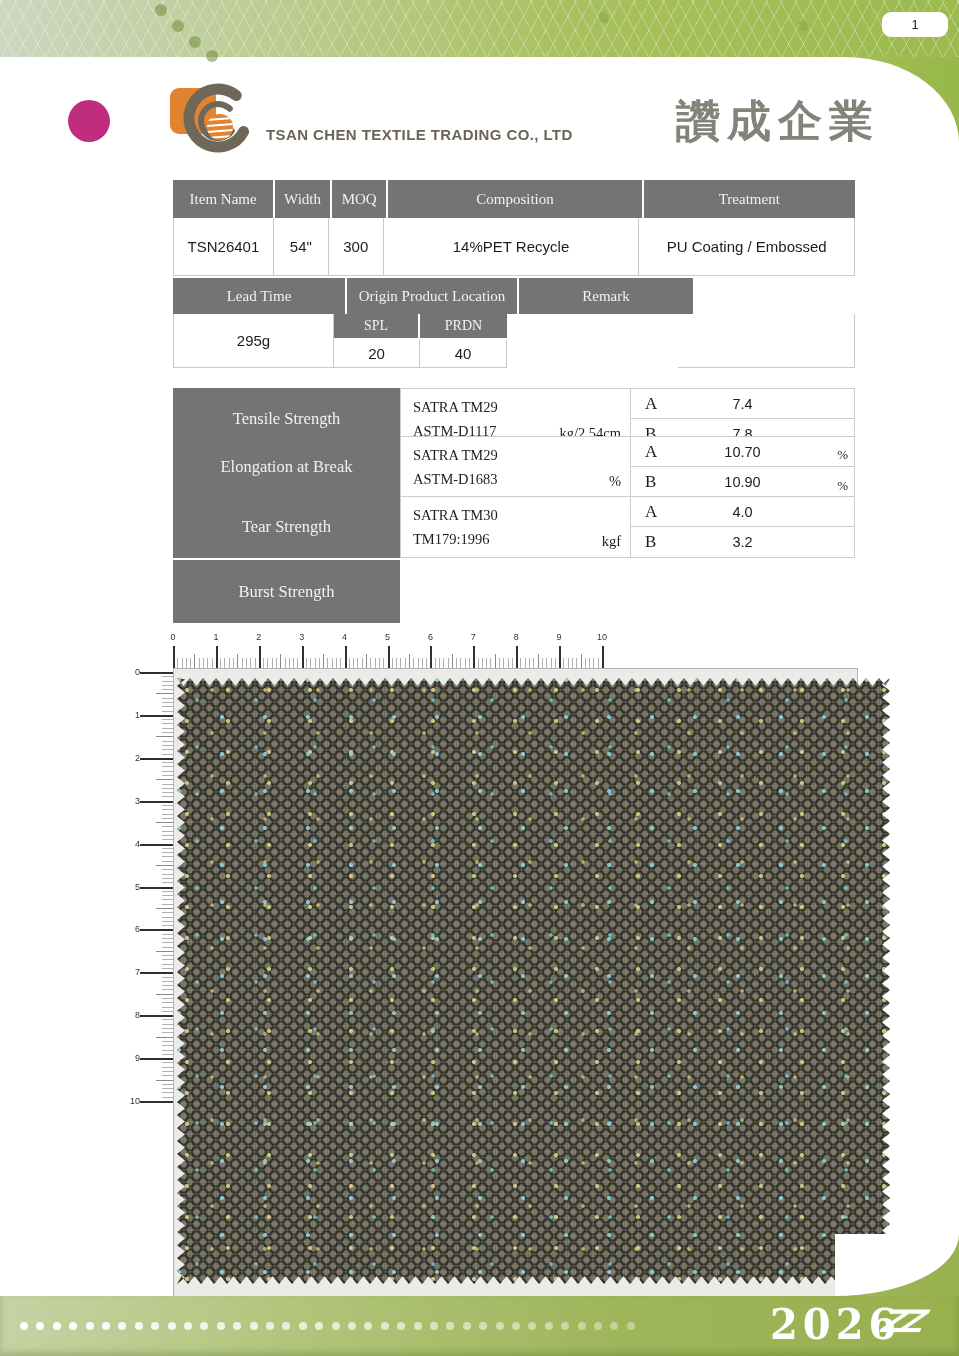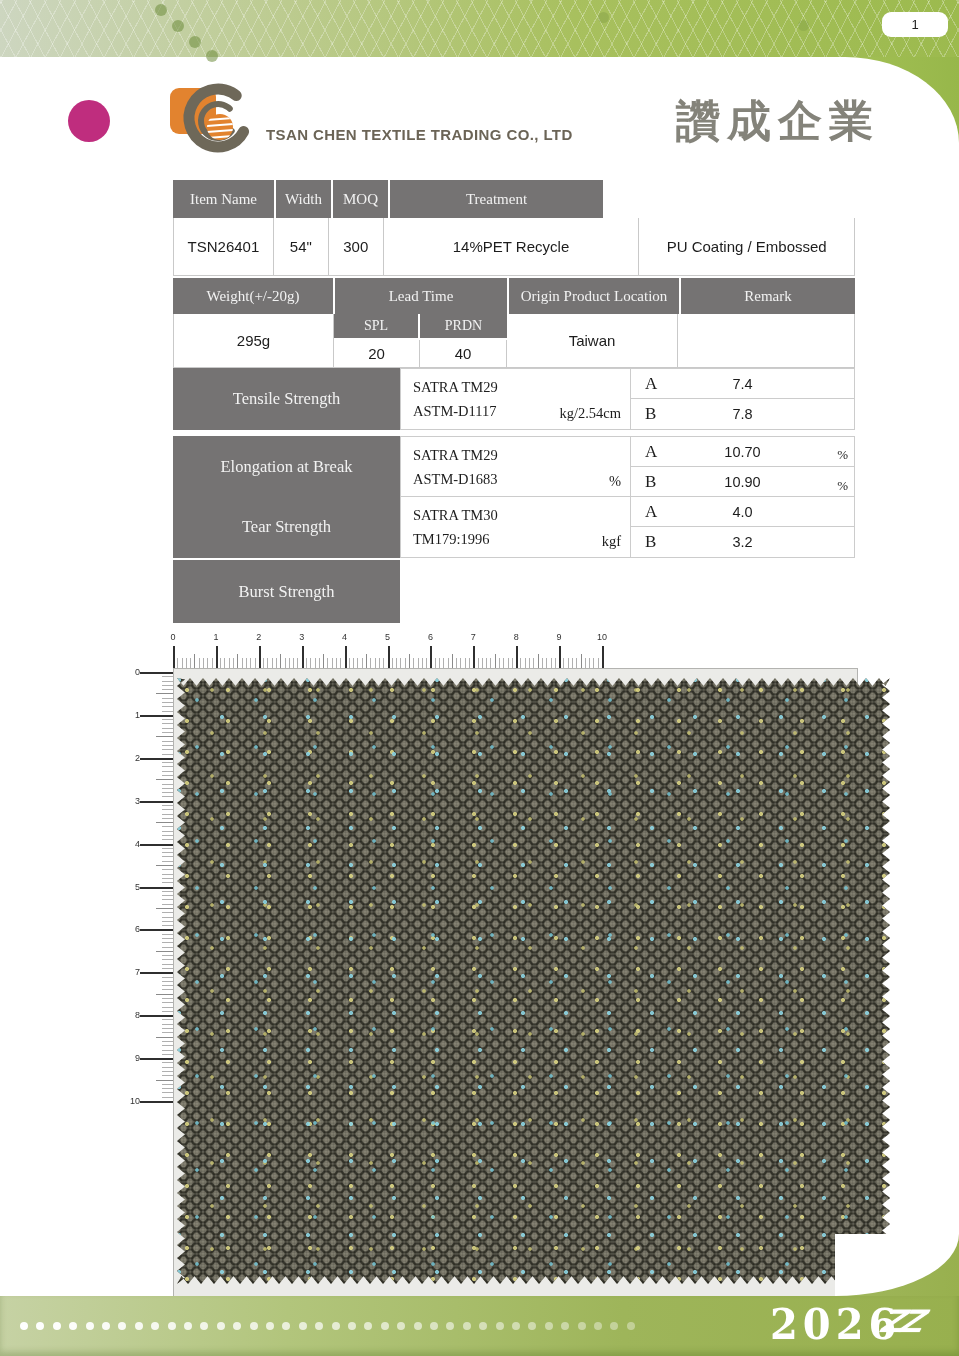--- a/index.html
+++ b/index.html
@@ -201,47 +201,46 @@
       </g>
     </svg>
   </div>
   <div class="brand-sub">TSAN CHEN TEXTILE TRADING CO., LTD</div>
   <div class="brand-cjk">讚成企業</div>
 
   <div class="spec-header">
     <div class="hcell w-item">Item Name</div>
     <div class="hcell w-width">Width</div>
     <div class="hcell w-moq">MOQ</div>
+    <div class="hcell w-comp">Composition</div>
     <div class="hcell w-treat">Treatment</div>
   </div>
   <div class="spec-row">
     <div class="dcell w-item">TSN26401</div>
     <div class="dcell w-width">54"</div>
     <div class="dcell w-moq">300</div>
     <div class="dcell w-comp">14%PET Recycle</div>
     <div class="dcell w-treat">PU Coating / Embossed</div>
   </div>
 
   <div class="detail-header">
-    <div class="hcell dw-weight">Weight(+/-20g)</div>
     <div class="hcell dw-lead">Lead Time</div>
     <div class="hcell dw-origin">Origin Product Location</div>
     <div class="hcell dw-remark">Remark</div>
   </div>
   <div class="detail-body">
     <div class="dcell cell-weight" style="border-left:1px solid #c9c9c9">295g</div>
     <div class="hcell cell-spl-h">SPL</div>
     <div class="hcell cell-prdn-h">PRDN</div>
     <div class="dcell cell-spl-v">20</div>
     <div class="dcell cell-prdn-v">40</div>
-    <div class="dcell cell-origin">Taiwan</div>
     <div class="dcell cell-remark"></div>
   </div>
 
-  <div class="srow" style="top:368px">
+  <div class="srow" style="top:388px">
     <div class="slabel">Tensile Strength</div>
     <div class="sbody">
       <div class="smethod">
         <span class="serif">SATRA TM29</span>
         <span class="serif">ASTM-D1117</span>
         <span class="sunit">kg/2.54cm</span>
       </div>
       <div class="sresults">
         <div class="shalf first">
           <span class="sletter">A</span>

